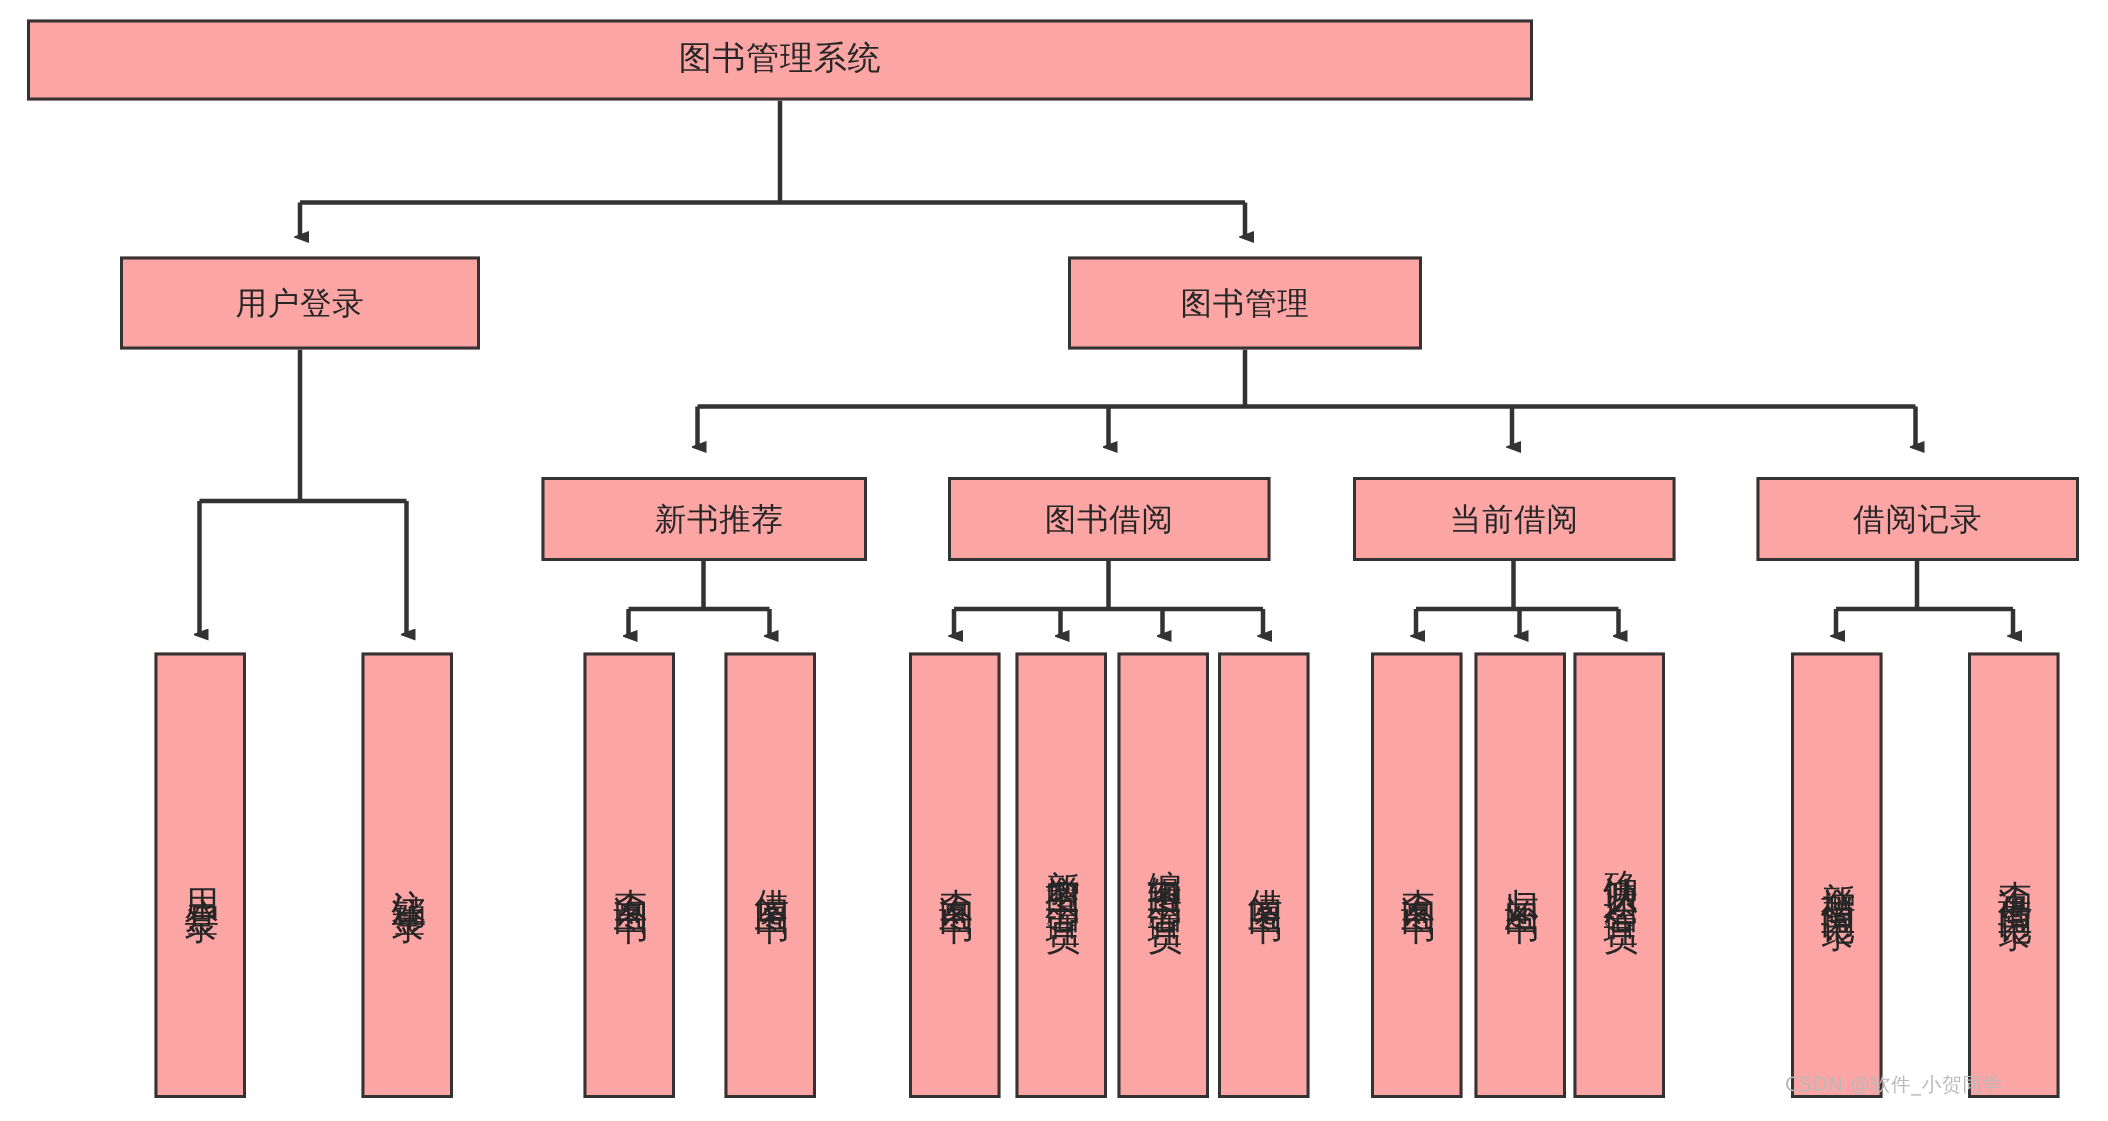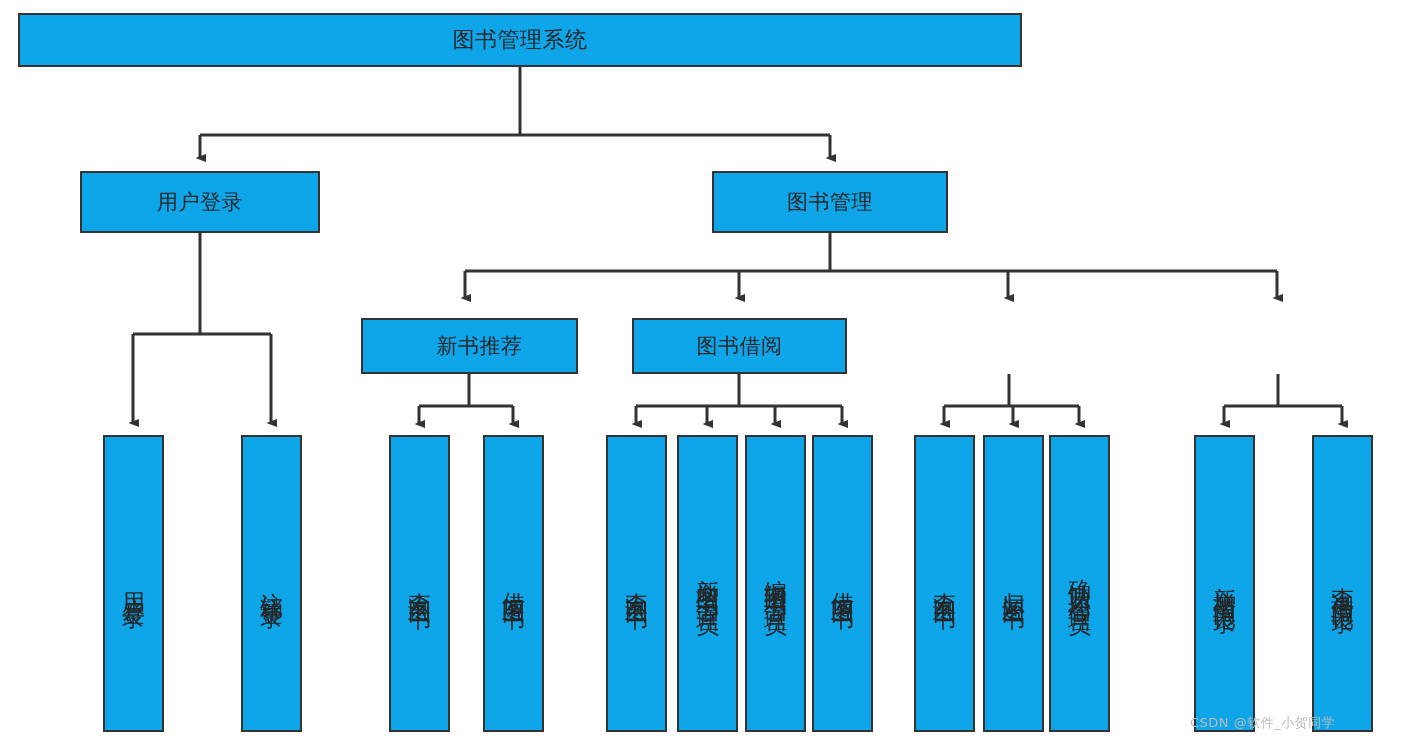--- a/index.html
+++ b/index.html
@@ -21,21 +21,21 @@
     position: absolute;
     left: 0;
     top: 0;
     width: 1405px;
     height: 747px;
     pointer-events: none;
   }
   .node {
     position: absolute;
     box-sizing: border-box;
-    background: #0ea5e9;
+    background: #fca5a5;
     border: 2px solid #333333;
     display: flex;
     align-items: center;
     justify-content: center;
     color: #262626;
   }
   .node .lbl {
     display: block;
     text-align: center;
     line-height: 1.18;
@@ -132,20 +132,26 @@
   <div class="node h" style="left:712px; top:171px; width:236px; height:62px;">
     <span class="lbl">图书管理</span>
   </div>
 
   <div class="node h" style="left:361px; top:318px; width:217px; height:56px;padding-left:20px;">
     <span class="lbl">新书推荐</span>
   </div>
   <div class="node h" style="left:632px; top:318px; width:215px; height:56px;">
     <span class="lbl">图书借阅</span>
   </div>
+  <div class="node h" style="left:902px; top:318px; width:215px; height:56px;">
+    <span class="lbl">当前借阅</span>
+  </div>
+  <div class="node h" style="left:1171px; top:318px; width:215px; height:56px;">
+    <span class="lbl">借阅记录</span>
+  </div>
 
   <div class="node v" style="left:103px; top:435px; width:61px; height:297px;">
     <span class="lbl">用户登录</span>
   </div>
   <div class="node v" style="left:241px; top:435px; width:61px; height:297px;">
     <span class="lbl">注销登录</span>
   </div>
 
   <div class="node v" style="left:389px; top:435px; width:61px; height:297px;">
     <span class="lbl">查询图书</span>

